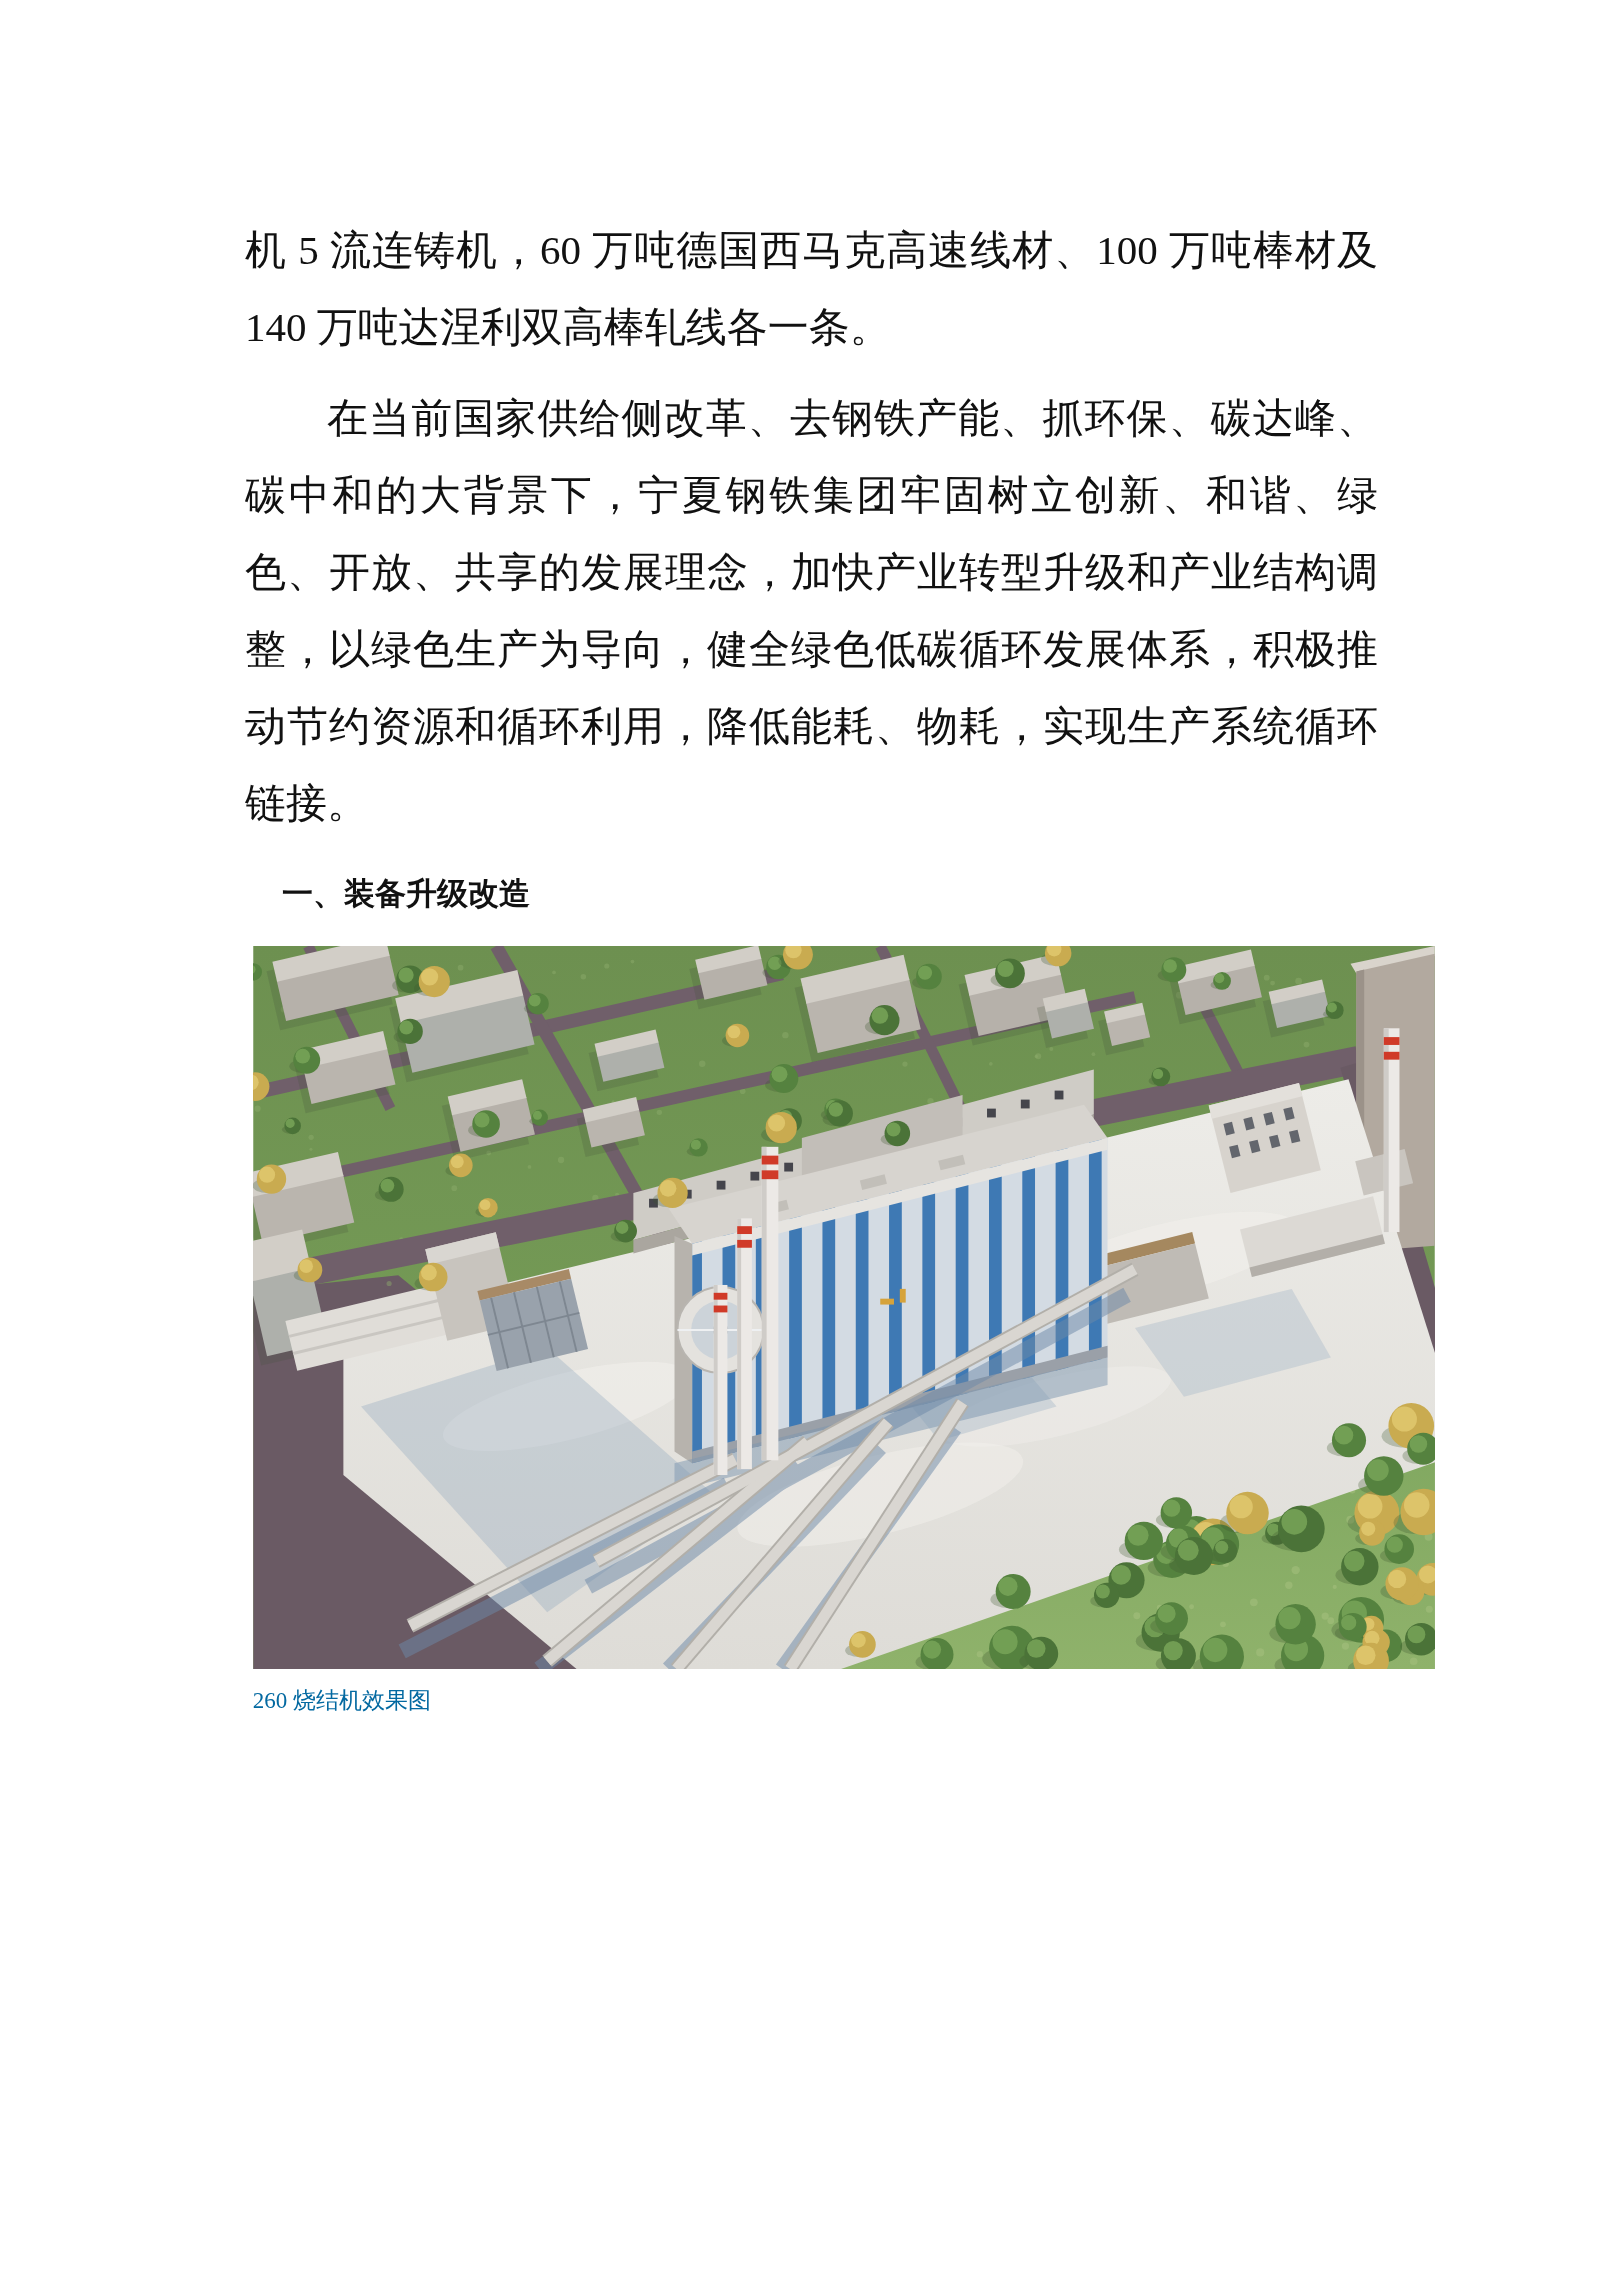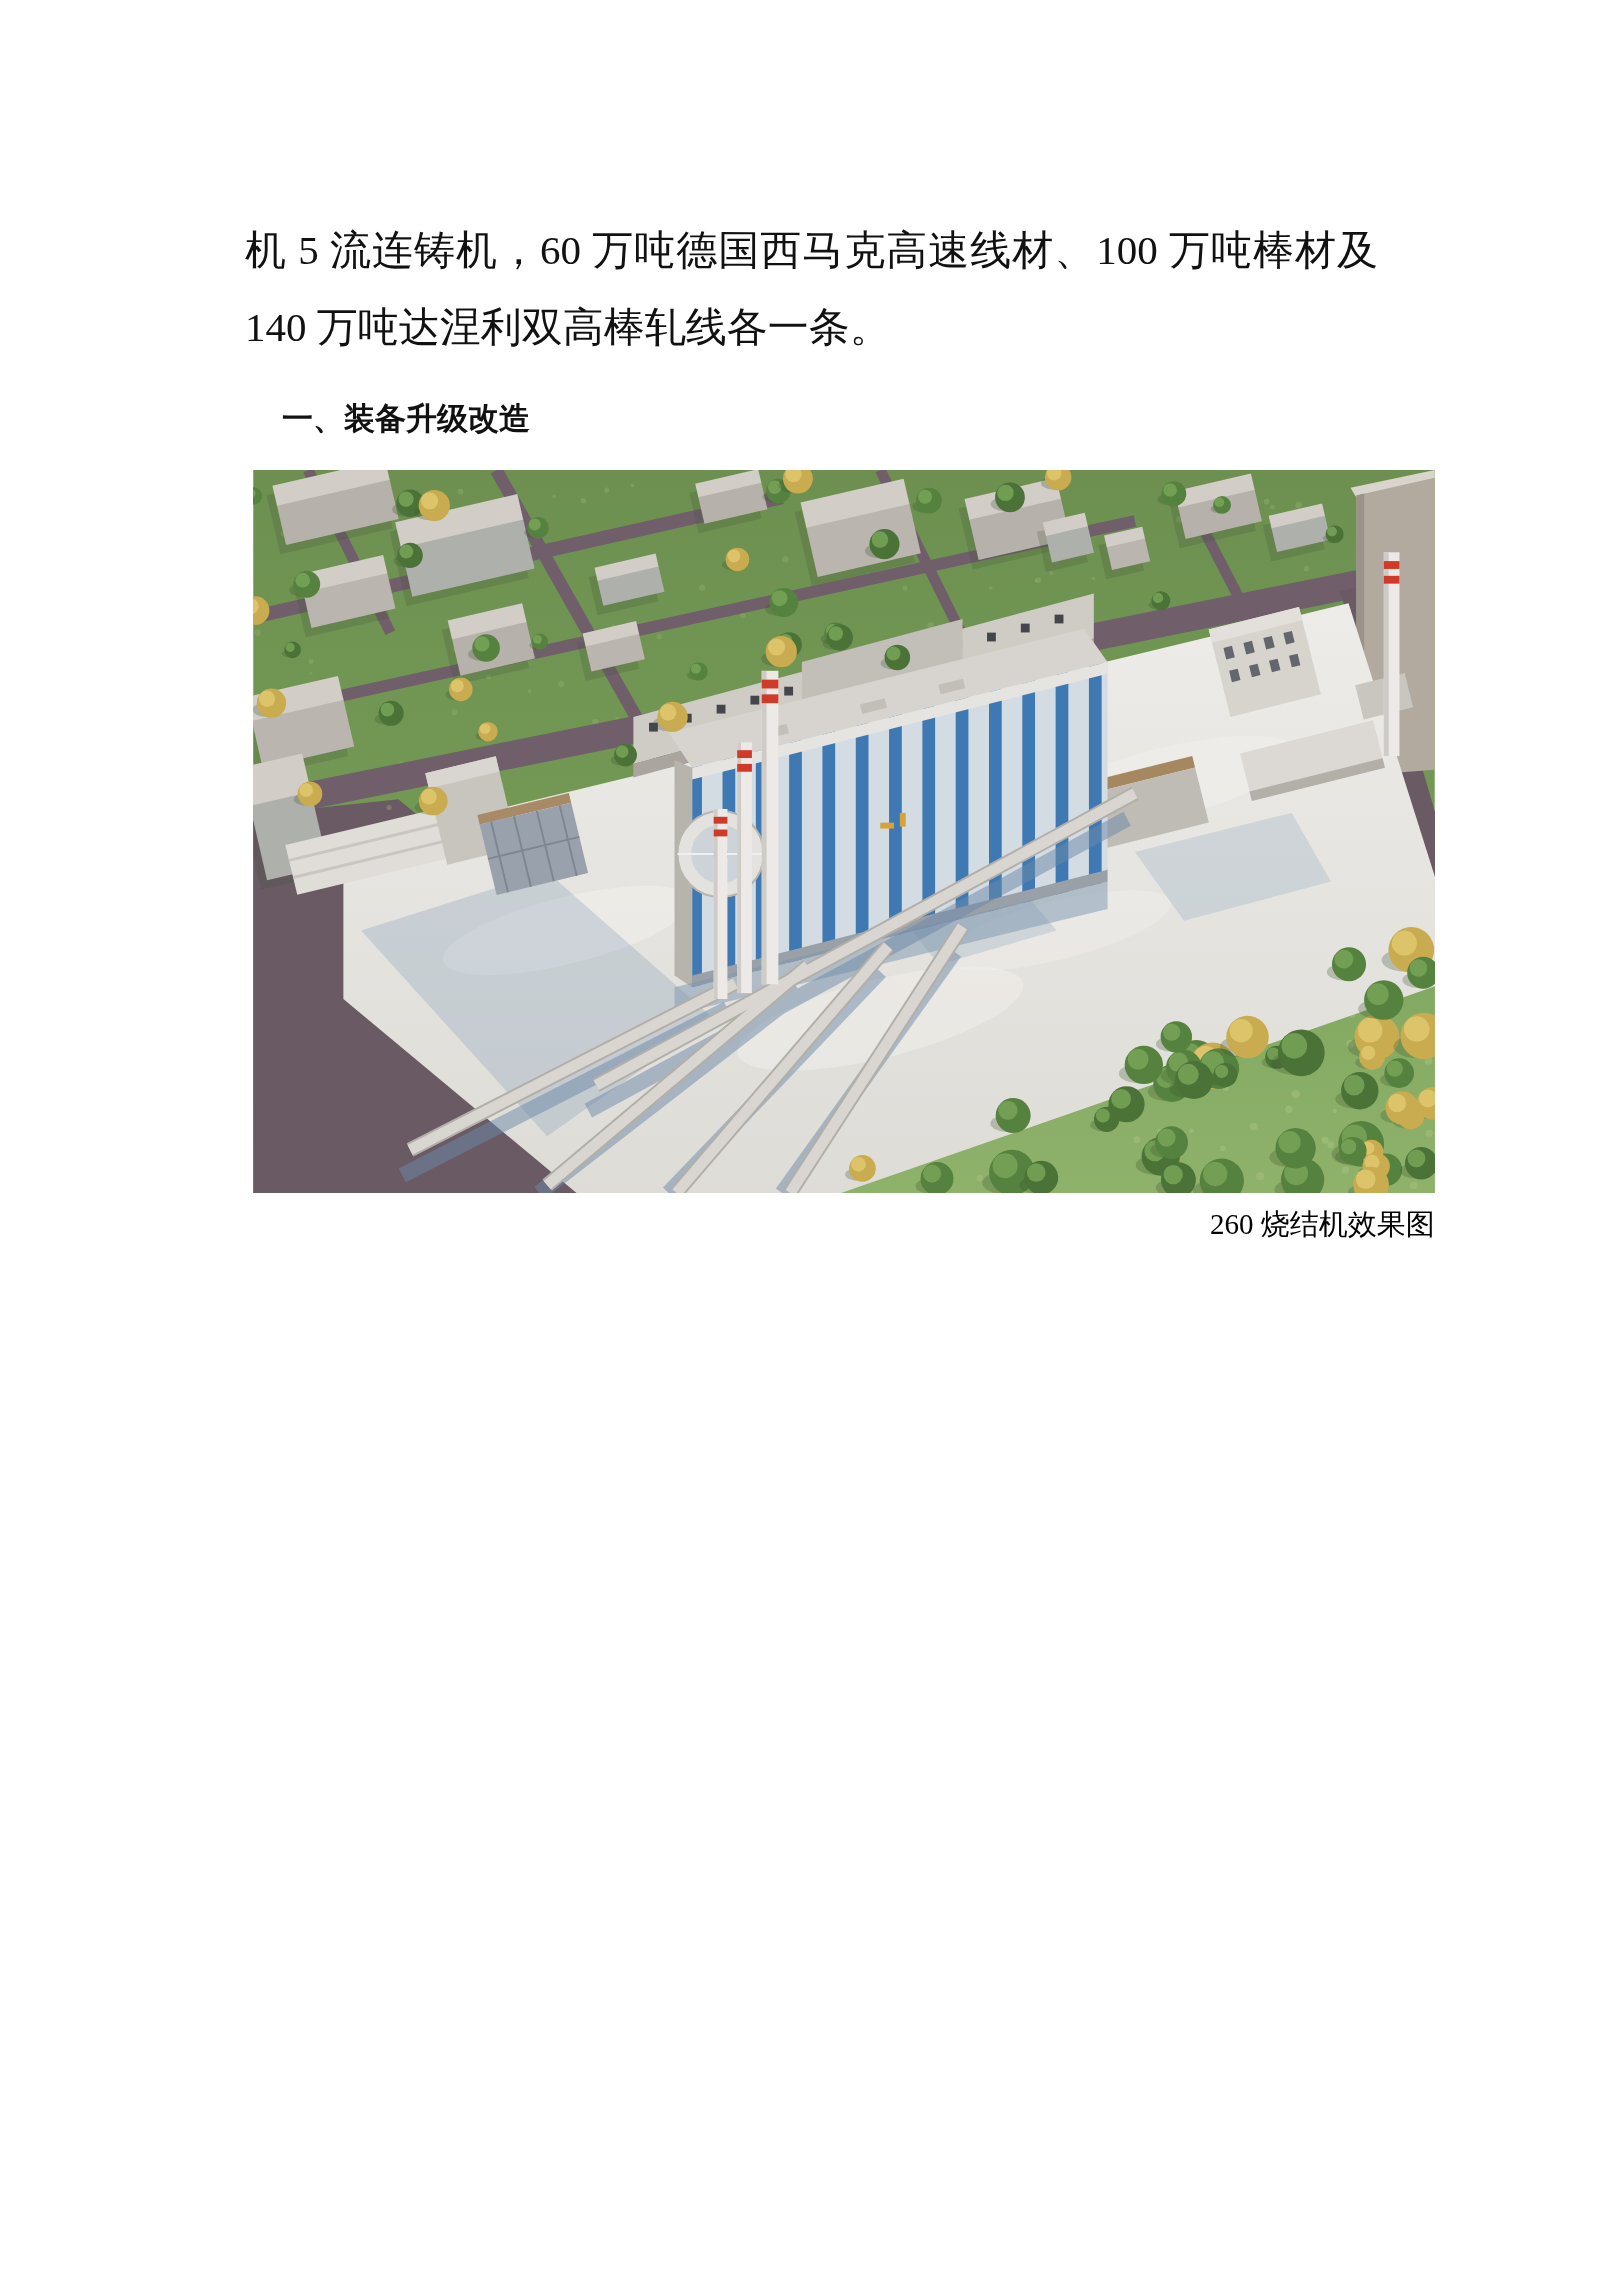--- a/index.html
+++ b/index.html
@@ -5,30 +5,31 @@
   html,body{margin:0;padding:0;background:#ffffff;}
   .page{position:relative;width:1621px;height:2293px;background:#ffffff;overflow:hidden;
         font-family:"Liberation Serif","DejaVu Serif",serif;color:#111;border-radius:15px;}
   .content{position:absolute;left:245px;top:212px;width:1133px;}
   p.body{font-size:41px;line-height:77px;margin:0 0 13.7px 0;text-align:justify;}
   p.indent{text-indent:82px;}
   h2.heading{font-size:31px;line-height:77px;font-weight:700;margin:13.7px 0 13.7px 0;
              text-indent:37px;}
   figure.fig{margin:3.9px 0 0 7.8px;width:1182px;}
   figure.fig svg{display:block;}
-  figcaption{font-size:29px;line-height:43px;text-align:right;margin-top:9.8px;color:#000000;}
+  figcaption{font-size:23px;line-height:43px;text-align:left;margin-top:9.8px;color:#0369a1;}
 </style>
 </head>
 <body>
 
 <div class="page">
   <div class="content">
 
     <p class="body">机 5 流连铸机，60 万吨德国西马克高速线材、100 万吨棒材及 140 万吨达涅利双高棒轧线各一条。</p>
 
+    <p class="body indent">在当前国家供给侧改革、去钢铁产能、抓环保、碳达峰、碳中和的大背景下，宁夏钢铁集团牢固树立创新、和谐、绿色、开放、共享的发展理念，加快产业转型升级和产业结构调整，以绿色生产为导向，健全绿色低碳循环发展体系，积极推动节约资源和循环利用，降低能耗、物耗，实现生产系统循环链接。</p>
 
     <h2 class="heading">一、装备升级改造</h2>
 
 
     <figure class="fig">
       <svg width="1182" height="723" viewBox="0 0 1206 738">
         <defs>
           <linearGradient id="gTop" x1="0" y1="0" x2="0" y2="1">
             <stop offset="0" stop-color="#6d9050"></stop>
               <stop offset="1" stop-color="#7aa25a"></stop>

